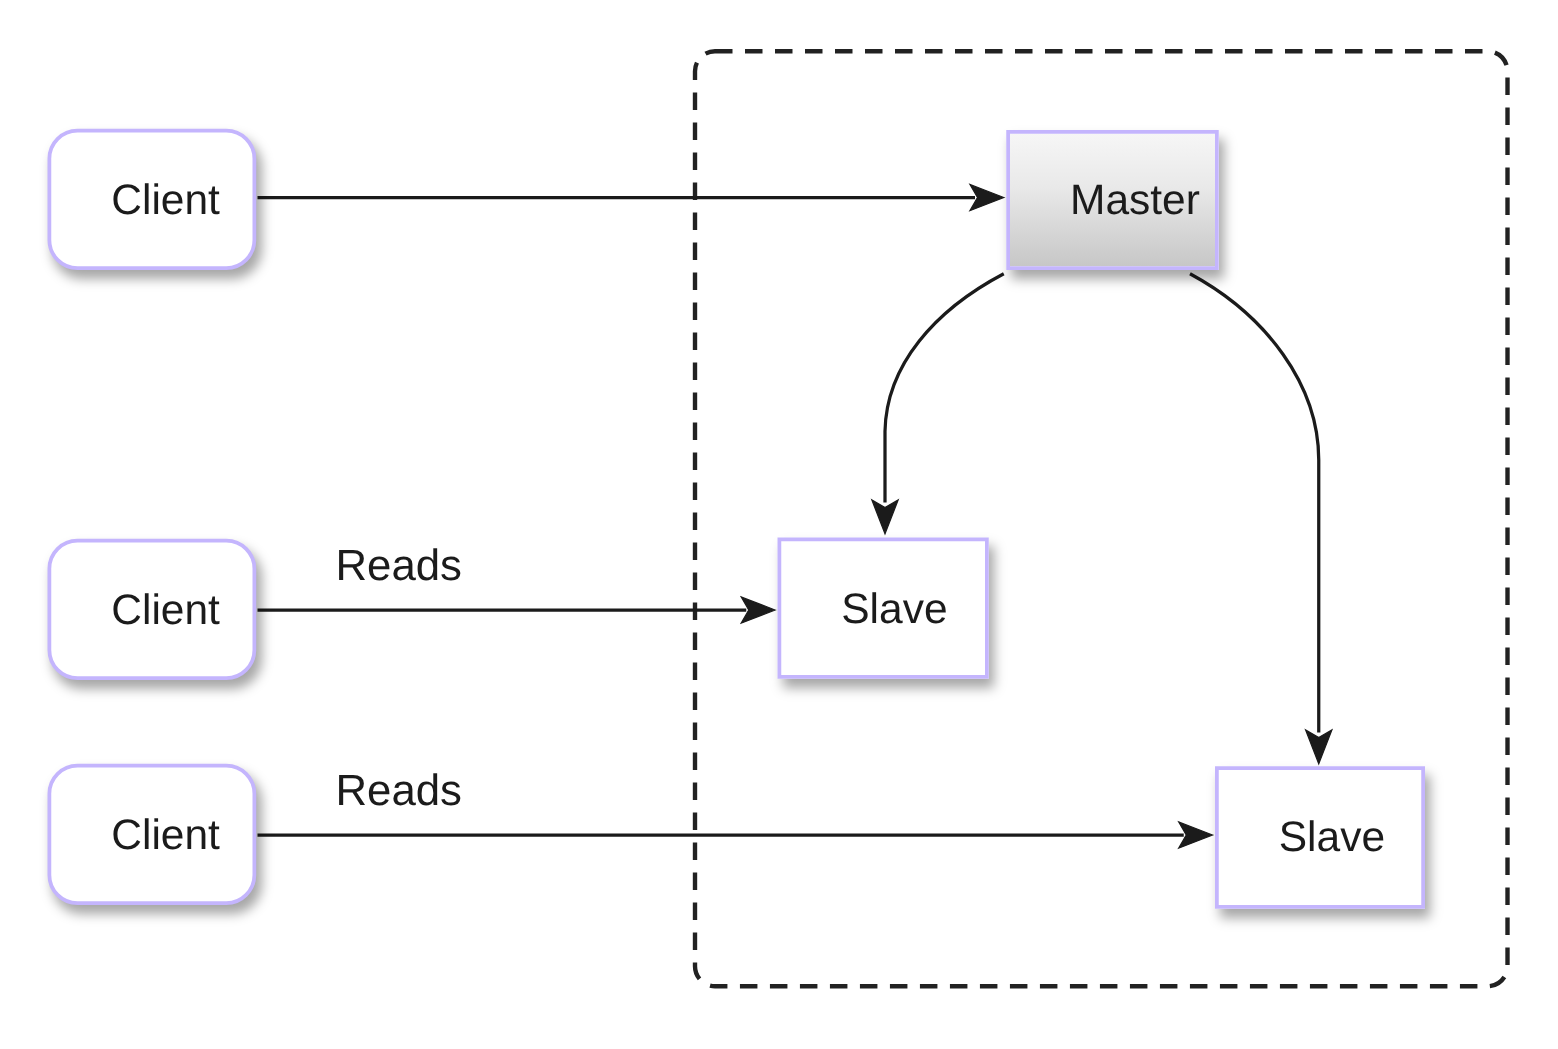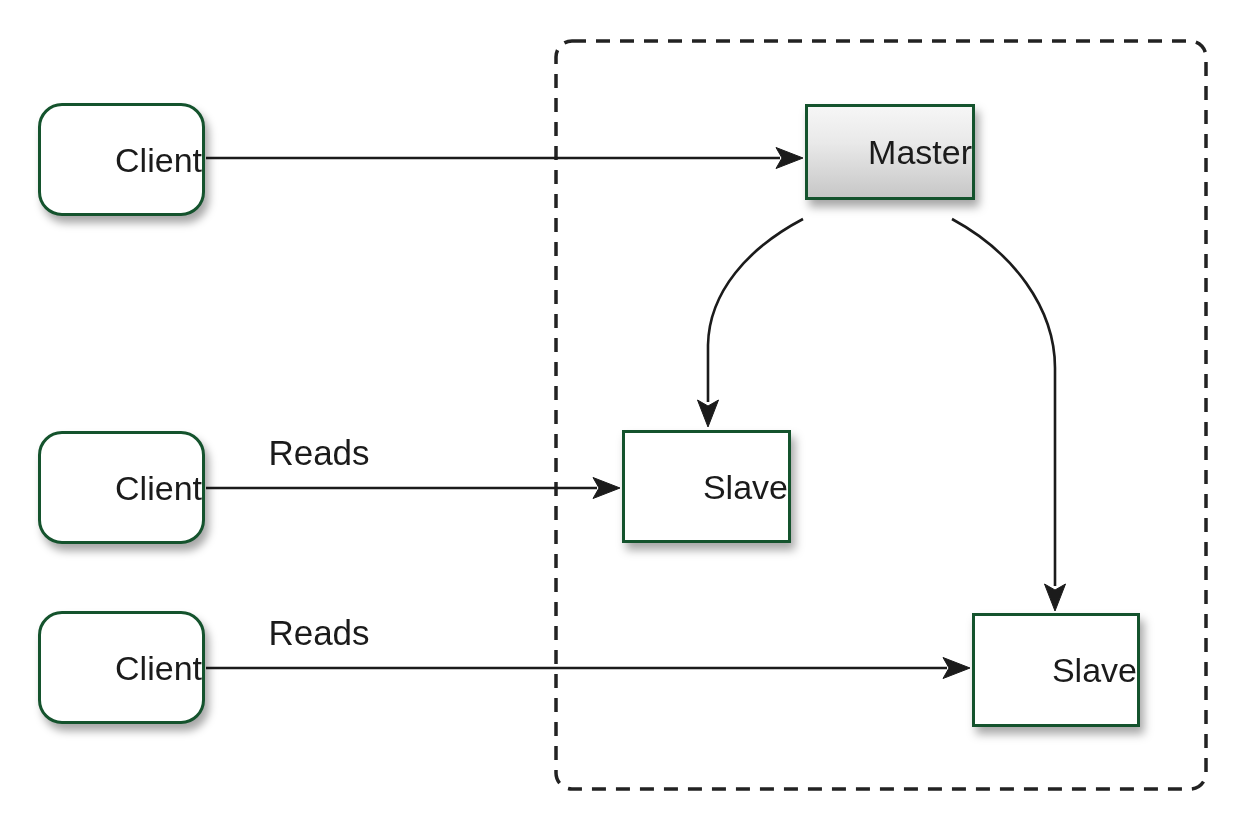--- a/index.html
+++ b/index.html
@@ -20,43 +20,44 @@
     left: 0;
     top: 0;
     width: 1246px;
     height: 839px;
     pointer-events: none;
   }
   .node {
     position: absolute;
     display: flex;
     align-items: center;
-    justify-content: flex-end;
+    justify-content: flex-start;
     box-sizing: border-box;
-    border: 3px solid #14532d;
+    border: 3px solid #c4b5fd;
     background: #ffffff;
     color: #1b1b1b;
     font-size: 34px;
     line-height: 1;
     box-shadow: 4px 7px 9px rgba(0,0,0,0.35);
+    padding-left: 48px;
   }
   .node.client {
     left: 38px;
     width: 167px;
     height: 113px;
     border-radius: 24px;
   }
   .node.client.c1 { top: 103px; }
   .node.client.c2 { top: 431px; }
   .node.client.c3 { top: 611px; }
   .node.master {
     left: 805px;
     top: 104px;
     width: 170px;
-    height: 96px;
+    height: 112px;
     background: linear-gradient(180deg, #f6f6f6 0%, #e9e9e9 40%, #c7c7c7 100%);
   }
   .node.slave1 {
     left: 622px;
     top: 430px;
     width: 169px;
     height: 113px;
   }
   .node.slave2 {
     left: 972px;

